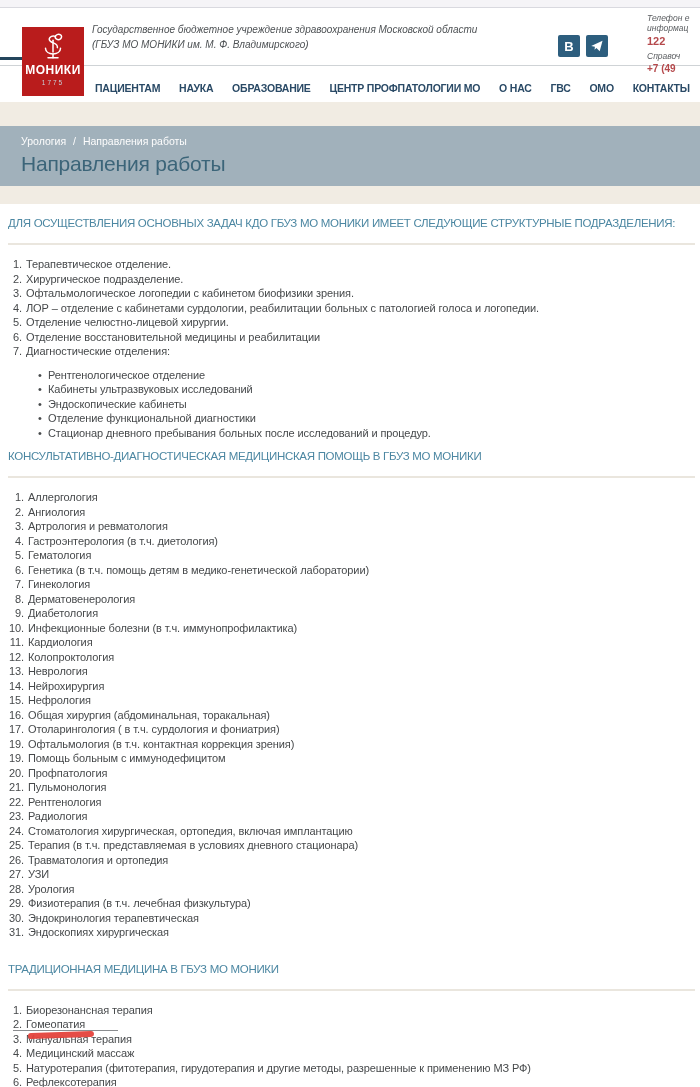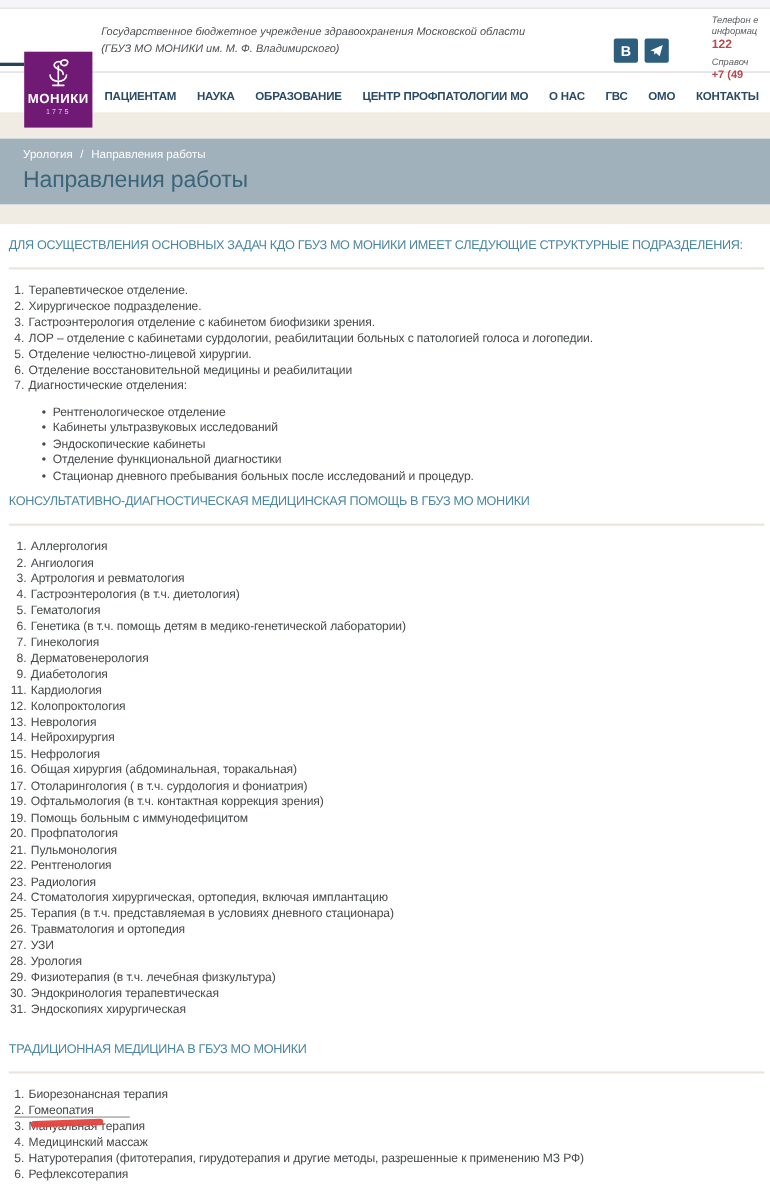--- a/index.html
+++ b/index.html
@@ -8,22 +8,22 @@
   .page { position:relative; width:700px; height:1087px; overflow:hidden; background:#fff; margin:0 auto; }
 
   
   .topstrip { height:8px; background:#f5f4f7; border-bottom:1px solid #d9d9df; }
 
   
   .header { position:relative; height:94px; background:#fff; }
   .hdr-navy-rule { position:absolute; left:0; top:49px; width:22px; height:3px; background:#23455c; }
   .hdr-gray-rule { position:absolute; left:0; top:57px; width:100%; height:1px; background:#cfd3d6; }
 
-  .logo { position:absolute; left:22px; top:19px; width:62px; height:69px; background:#701a75;
-          display:flex; flex-direction:column; align-items:center; justify-content:flex-start; padding-top:5px; cursor:pointer;margin-top:20px; }
+  .logo { position:absolute; left:22px; top:19px; width:62px; height:69px; background:#b91c1c;
+          display:flex; flex-direction:column; align-items:center; justify-content:flex-start; padding-top:5px; cursor:pointer; }
   .logo svg { width:28px; height:30px; }
   .logo-title { color:#fff; font-weight:bold; font-size:12px; letter-spacing:.5px; margin-top:1px; }
   .logo-year { color:#c6d2da; font-size:6.5px; letter-spacing:2px; margin-top:2px; }
 
   .org { position:absolute; left:92px; top:15px; width:460px; }
   .org-l1 { font-style:italic; font-size:10px; color:#4d5154; line-height:13px; }
   .org-l2 { font-weight:bold; font-size:10.5px; letter-spacing:-0.3px; color:#24486b; line-height:14px; margin-top:2px; }
   .org-l3 { font-style:italic; font-size:10px; color:#4d5154; line-height:13px; margin-top:2px; }
 
   .social { position:absolute; left:558px; top:27px; display:flex; gap:6px; }
@@ -153,21 +153,21 @@
       <div class="nrow">
           <span class="num">1.</span>
           <span class="txt">Терапевтическое отделение.</span>
         </div>
       <div class="nrow">
           <span class="num">2.</span>
           <span class="txt">Хирургическое подразделение.</span>
         </div>
       <div class="nrow">
           <span class="num">3.</span>
-          <span class="txt">Гастроэнтерология отделение с кабинетом биофизики зрения.</span>
+          <span class="txt">Офтальмологическое логопедии с кабинетом биофизики зрения.</span>
         </div>
       <div class="nrow">
           <span class="num">4.</span>
           <span class="txt">ЛОР – отделение с кабинетами сурдологии, реабилитации больных с патологией голоса и логопедии.</span>
         </div>
       <div class="nrow">
           <span class="num">5.</span>
           <span class="txt">Отделение челюстно-лицевой хирургии.</span>
         </div>
       <div class="nrow">
@@ -222,20 +222,24 @@
       </div>
         <div class="nrow">
         <span class="num">8.</span>
         <span class="txt">Дерматовенерология</span>
       </div>
         <div class="nrow">
         <span class="num">9.</span>
         <span class="txt">Диабетология</span>
       </div>
         <div class="nrow">
+        <span class="num">10.</span>
+        <span class="txt">Инфекционные болезни (в т.ч. иммунопрофилактика)</span>
+      </div>
+        <div class="nrow">
         <span class="num">11.</span>
         <span class="txt">Кардиология</span>
       </div>
         <div class="nrow">
         <span class="num">12.</span>
         <span class="txt">Колопроктология</span>
       </div>
         <div class="nrow">
         <span class="num">13.</span>
         <span class="txt">Неврология</span>

